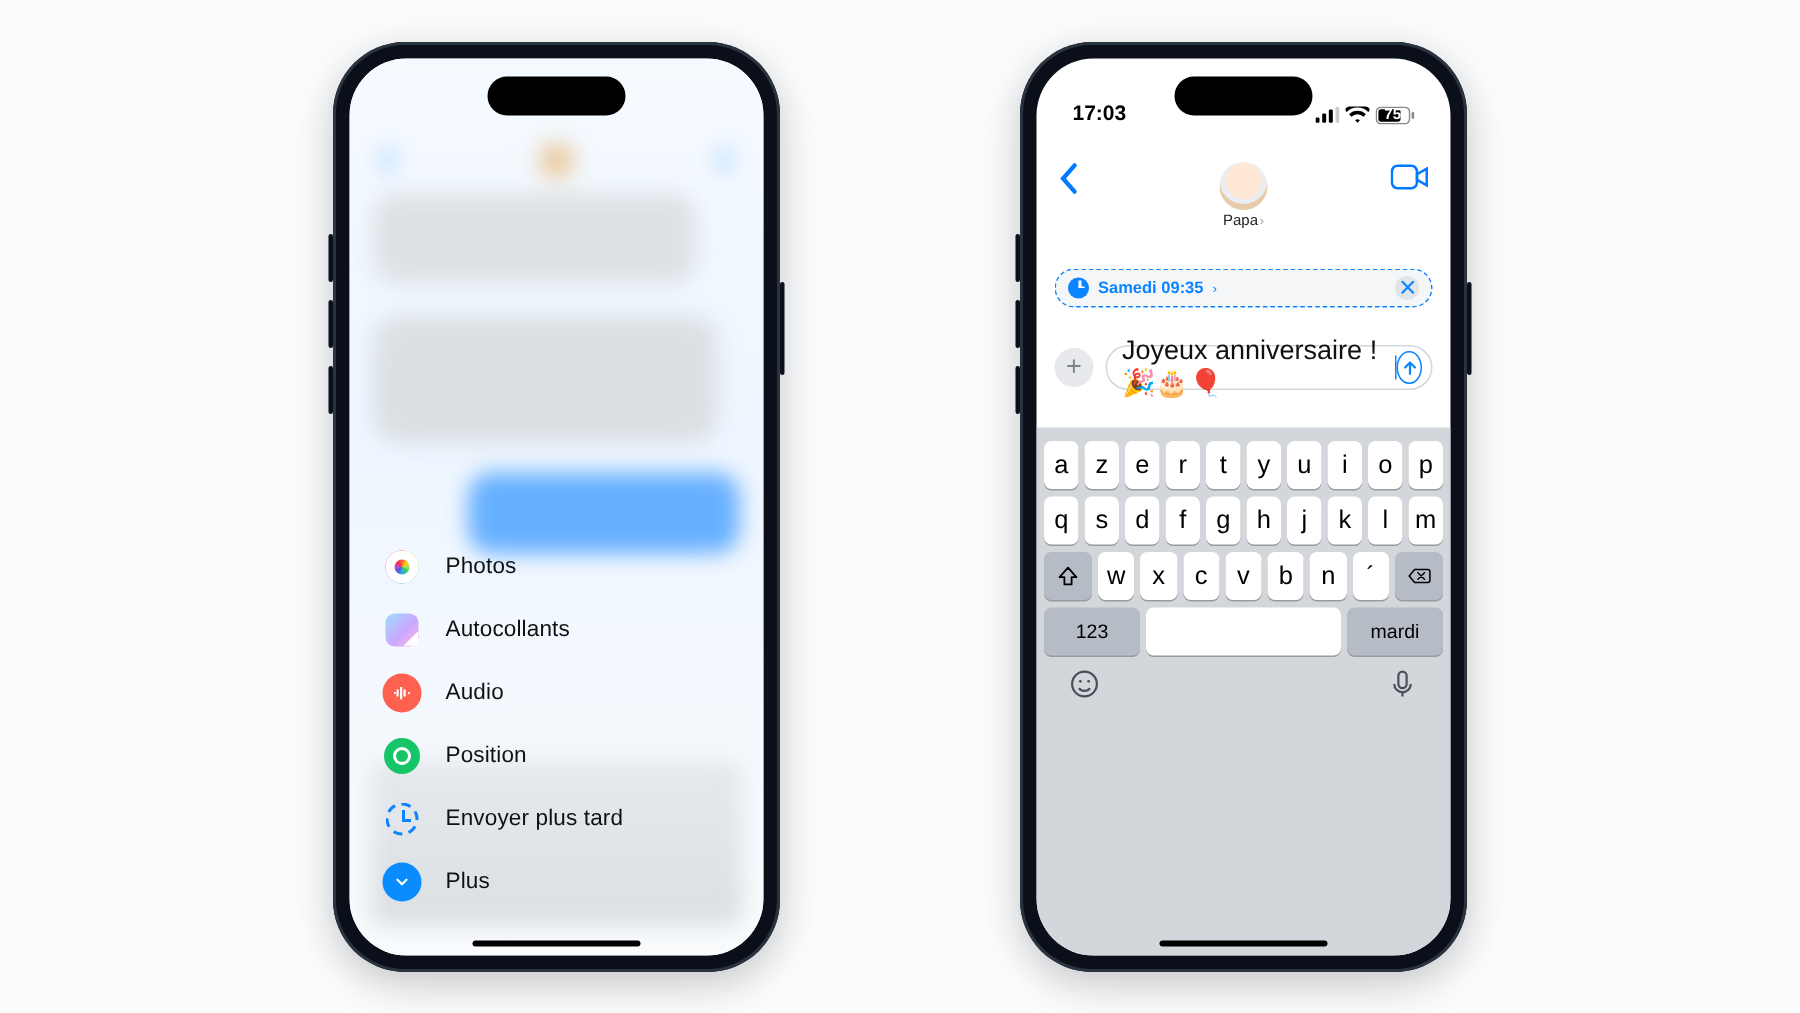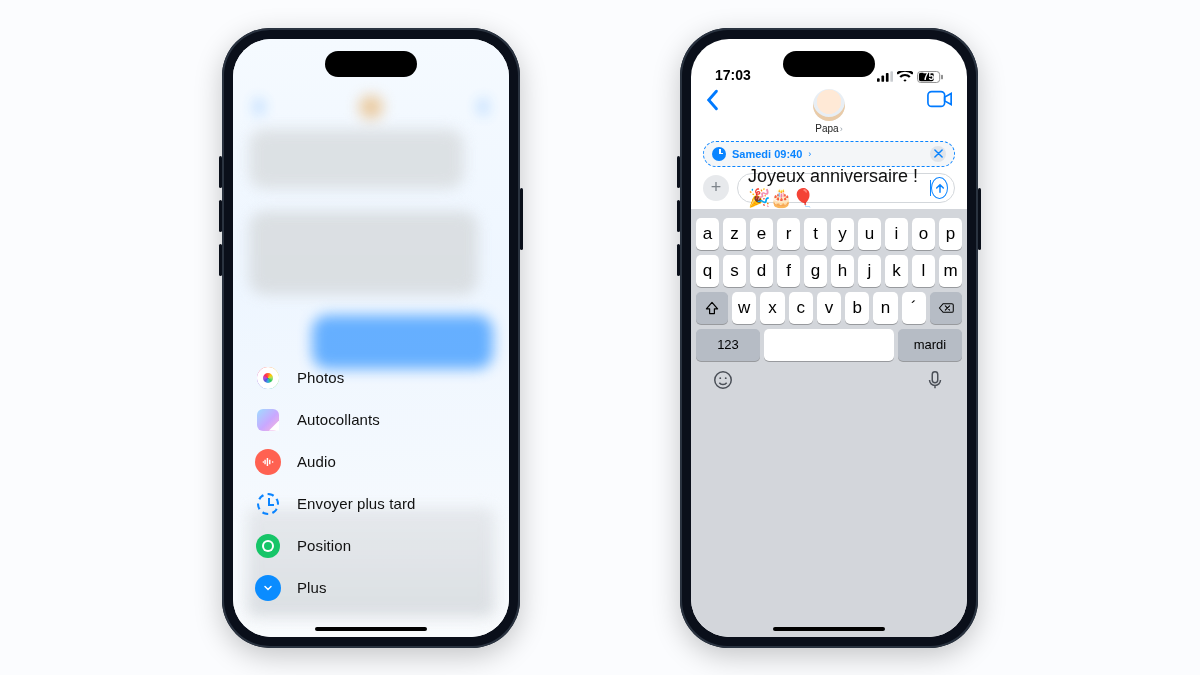--- a/index.html
+++ b/index.html
@@ -26,21 +26,21 @@
   
   .phone::before { left:-3px; top:128px; width:3px; height:32px; box-shadow: 0 44px 0 #0a0f1a, 0 88px 0 #0a0f1a; }
   .phone::after  { right:-3px; top:160px; width:3px; height:62px; }
 
   .screen {
     width: 100%; height: 100%;
     background: #fff;
     border-radius: 38px;
     overflow: hidden;
     position: relative;
-    display: flex; flex-direction: column;
+    display: flex; flex-direction: column; gap: 19px;
   }
   .island {
     position: absolute; top: 12px; left: 50%; transform: translateX(-50%);
     width: 92px; height: 26px; background:#000; border-radius: 16px; z-index: 50;
   }
   .home-indicator {
     position:absolute; bottom:6px; left:50%; transform:translateX(-50%);
     width: 112px; height:4px; background:#000; border-radius:3px; z-index:40;
   }
 
@@ -212,29 +212,29 @@
       <div class="attach-item">
         <span class="iconwrap ico-audio">
           <svg viewBox="0 0 24 24" fill="none" stroke="#fff" stroke-width="2.5">
               <path d="M3 12h2M7 8v8M11 5v14M15 8v8M19 12h2"></path>
             </svg>
         </span>
         <span class="lbl">Audio</span>
       </div>
       <div class="attach-item">
         <span class="iconwrap">
+            <span class="ico-location"></span>
+          </span>
+        <span class="lbl">Position</span>
+      </div>
+      <div class="attach-item">
+        <span class="iconwrap">
             <span class="ico-later"></span>
           </span>
         <span class="lbl">Envoyer plus tard</span>
-      </div>
-      <div class="attach-item">
-        <span class="iconwrap">
-            <span class="ico-location"></span>
-          </span>
-        <span class="lbl">Position</span>
       </div>
       <div class="attach-item">
         <span class="iconwrap ico-plus">
           <svg viewBox="0 0 24 24">
               <path d="M6 9l6 6 6-6" fill="none" stroke="#fff" stroke-width="3" stroke-linecap="round"></path>
             </svg>
         </span>
         <span class="lbl">Plus</span>
       </div>
     </div>
@@ -282,21 +282,21 @@
         <svg viewBox="0 0 28 20" fill="none" stroke="#007aff" stroke-width="1.8">
             <rect x="1" y="2" width="18" height="16" rx="4"></rect>
             <path d="M19 8l7-4v12l-7-4z"></path>
           </svg>
       </span>
     </div>
 
 
     <div class="schedule-chip">
       <span class="clock"></span>
-      <span class="txt">Samedi 09:40</span>
+      <span class="txt">Samedi 09:35</span>
       <span class="sm-chev">›</span>
       <span class="close">
         <svg width="9" height="9" viewBox="0 0 10 10">
             <path d="M1 1l8 8M9 1l-8 8" stroke="#0a84ff" stroke-width="1.6" stroke-linecap="round"></path>
           </svg>
       </span>
     </div>
 
     <div class="compose-row">
       <div class="plus-btn">+</div>

